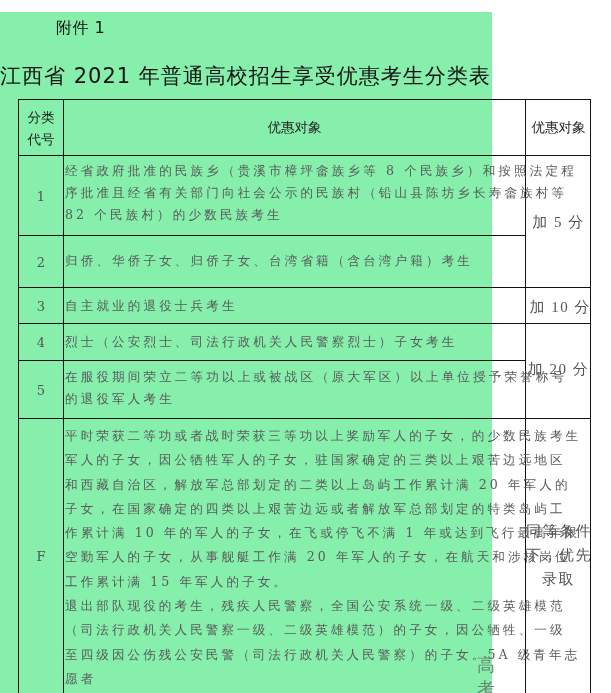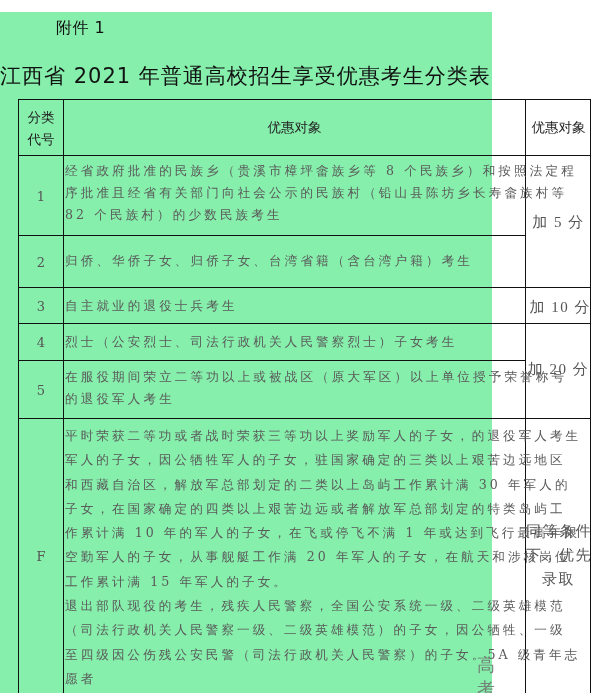--- a/index.html
+++ b/index.html
@@ -101,23 +101,23 @@
     <div class="cell" style="left:0;top:262px;width:46px;height:58px;">5</div>
     <div class="txt" style="left:47px;top:267px;">
       <div>在服役期间荣立二等功以上或被战区（原大军区）以上单位授予荣誉称号</div>
       <div>的退役军人考生</div>
     </div>
 
     <div class="policy" style="left:508px;top:261px;width:65px;">加 20 分</div>
 
     <div class="cell" style="left:0;top:320px;width:46px;height:275px;">F</div>
     <div class="txt txtF" style="left:47px;top:325px;">
-      <div>平时荣获二等功或者战时荣获三等功以上奖励军人的子女，的退役军人考生</div>
+      <div>平时荣获二等功或者战时荣获三等功以上奖励军人的子女，的少数民族考生</div>
       <div>军人的子女，因公牺牲军人的子女，驻国家确定的三类以上艰苦边远地区</div>
-      <div>和西藏自治区，解放军总部划定的二类以上岛屿工作累计满 30 年军人的</div>
+      <div>和西藏自治区，解放军总部划定的二类以上岛屿工作累计满 20 年军人的</div>
       <div>子女，在国家确定的四类以上艰苦边远或者解放军总部划定的特类岛屿工</div>
       <div>作累计满 10 年的军人的子女，在飞或停飞不满 1 年或达到飞行最高年限</div>
       <div>空勤军人的子女，从事舰艇工作满 20 年军人的子女，在航天和涉核岗位</div>
       <div>工作累计满 15 年军人的子女。</div>
       <div>退出部队现役的考生，残疾人民警察，全国公安系统一级、二级英雄模范</div>
       <div>（司法行政机关人民警察一级、二级英雄模范）的子女，因公牺牲、一级</div>
       <div>至四级因公伤残公安民警（司法行政机关人民警察）的子女。5A 级青年志</div>
       <div>愿者</div>
     </div>
     <div class="policy policy-multi" style="left:508px;top:420px;width:65px;">

